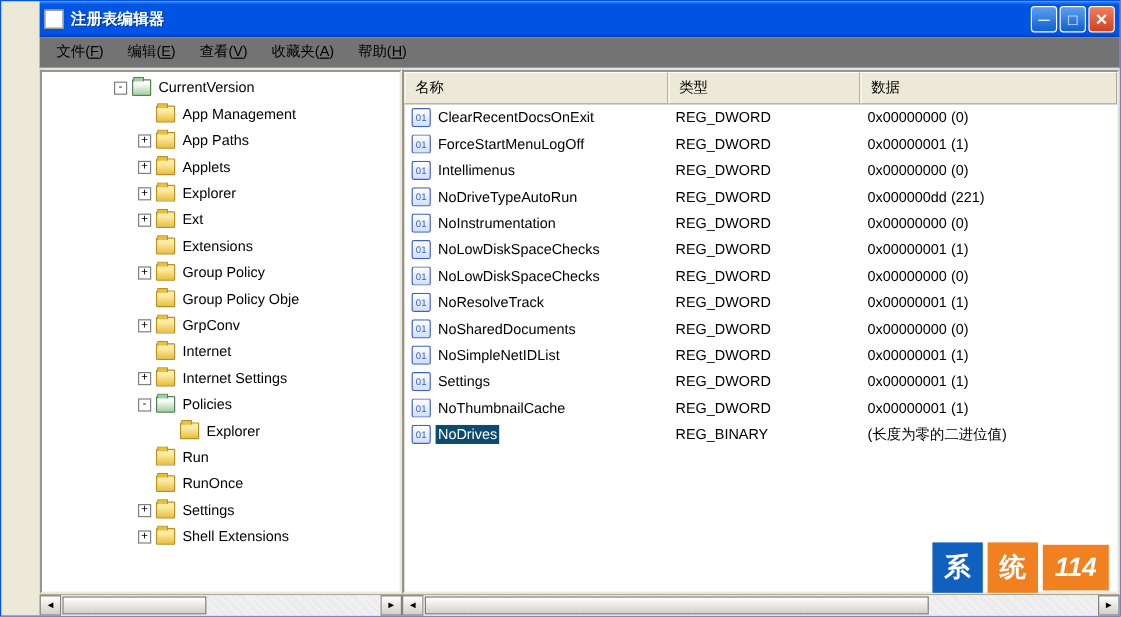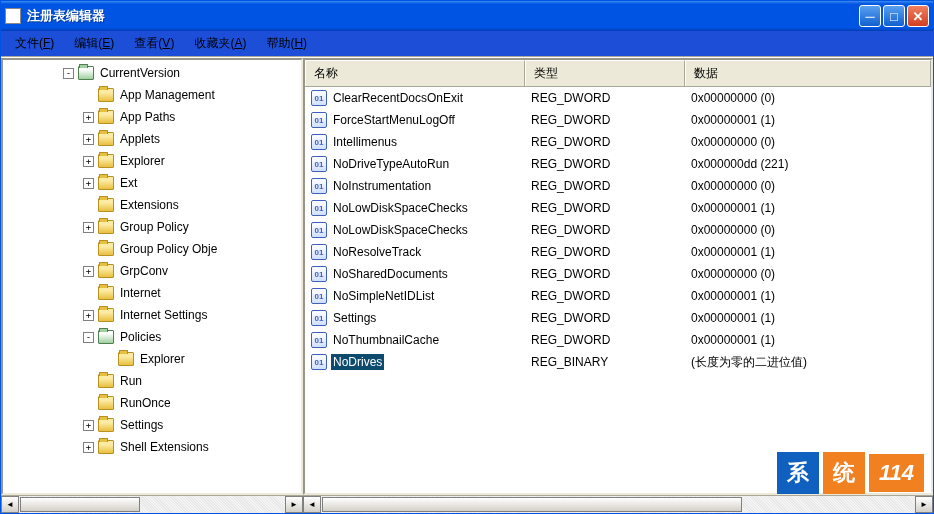--- a/index.html
+++ b/index.html
@@ -1,28 +1,28 @@
 <!DOCTYPE html>
 <html><head>
 <meta charset="utf-8">
 <style>
 * { margin: 0; padding: 0; box-sizing: border-box; }
 body { font-family: "SimSun", "MS Sans Serif", sans-serif; font-size: 12px; background: #ece9d8; overflow: hidden; }
 
-.window { width: 934px; height: 514px; background: #ece9d8; border: 1px solid #0054e3; display: flex; flex-direction: column; }
+.window { width: 934px; height: 514px; background: #ece9d8; border: 1px solid #0054e3; display: flex; flex-direction: column; padding-left: 32px; }
 
 .titlebar { height: 30px; background: linear-gradient(to bottom, #3c8cf0 0%, #0054e3 10%, #0054e3 90%, #003db0 100%); display: flex; align-items: center; padding: 0 4px; color: white; font-weight: bold; font-size: 13px; }
 .titlebar-icon { width: 16px; height: 16px; margin-right: 6px; background: #fff; border: 1px solid #888; display: inline-block; }
 .titlebar-text { flex: 1; text-shadow: 1px 1px 0 rgba(0,0,0,0.3); }
 .titlebar-buttons { display: flex; gap: 2px; }
 .titlebar-btn { width: 22px; height: 22px; border: 1px solid #fff; border-radius: 3px; display: flex; align-items: center; justify-content: center; font-family: Arial; font-weight: bold; color: white; cursor: pointer; }
 .btn-min, .btn-max { background: linear-gradient(to bottom, #5aa0f0, #1060d0); }
 .btn-close { background: linear-gradient(to bottom, #f08060, #d04020); }
 
-.menubar { height: 26px; background: #1d4ed8; border-bottom: 1px solid #aca899; display: flex; align-items: center; padding: 0 6px; gap: 4px; }
+.menubar { height: 26px; background: #737373; border-bottom: 1px solid #aca899; display: flex; align-items: center; padding: 0 6px; gap: 4px; }
 .menu-item { padding: 3px 8px; cursor: pointer; }
 .menu-key { text-decoration: underline; }
 
 .content { flex: 1; display: flex; border-top: 1px solid #fff; overflow: hidden; }
 
 .tree-panel { width: 302px; background: #fff; border: 2px inset #ece9d8; overflow: auto; position: relative; }
 .tree { padding: 2px 0; }
 .tree-node { display: flex; align-items: center; height: 22px; white-space: nowrap; cursor: pointer; }
 .tree-indent { display: inline-block; }
 .tree-toggle { width: 11px; height: 11px; border: 1px solid #808080; background: #fff; display: inline-flex; align-items: center; justify-content: center; font-size: 9px; line-height: 1; margin-right: 4px; color: #000; cursor: pointer; font-family: monospace; }
@@ -40,21 +40,21 @@
 .col-name { width: 220px; }
 .col-type { width: 160px; }
 .col-data { flex: 1; }
 
 .list-body { flex: 1; }
 .list-row { display: flex; align-items: center; height: 22px; cursor: pointer; }
 .list-row.selected .cell-name-text { background: #0c4a6e; color: white; }
 .list-cell { padding: 0 6px; font-size: 12px; display: flex; align-items: center; overflow: hidden; }
 .value-icon { width: 16px; height: 16px; margin-right: 4px; display: inline-flex; align-items: center; justify-content: center; font-size: 8px; border: 1px solid; border-radius: 2px; flex-shrink: 0; }
 .icon-sz { background: linear-gradient(to bottom, #fff, #ffd0d0); border-color: #c04040; color: #c04040; font-weight: bold; }
-.icon-bin { background: linear-gradient(to bottom, #fff, #d0e0ff); border-color: #4060c0; color: #4060c0; font-weight: bold; }
+.icon-bin { background: linear-gradient(to bottom, #fff, #d0e0ff); border-color: #4060c0; color: #4060c0; font-weight: normal; }
 .cell-name-text { padding: 1px 2px; }
 
 .scrollbar-h { height: 18px; background: #ece9d8; border-top: 1px solid #aca899; display: flex; }
 .scroll-btn { width: 18px; height: 17px; background: linear-gradient(to bottom, #fff, #d4d0c8); border: 1px solid #808080; display: flex; align-items: center; justify-content: center; font-size: 8px; cursor: pointer; }
 .scroll-track { flex: 1; background: repeating-linear-gradient(45deg, #e8e8e8, #e8e8e8 1px, #f4f4f4 1px, #f4f4f4 2px); position: relative; }
 .scroll-thumb { position: absolute; height: 15px; top: 1px; background: linear-gradient(to bottom, #fff, #d4d0c8); border: 1px solid #808080; }
 
 .bottom-scroll { display: flex; }
 .bottom-scroll .tree-scroll { width: 302px; }
 .bottom-scroll .list-scroll { flex: 1; }

